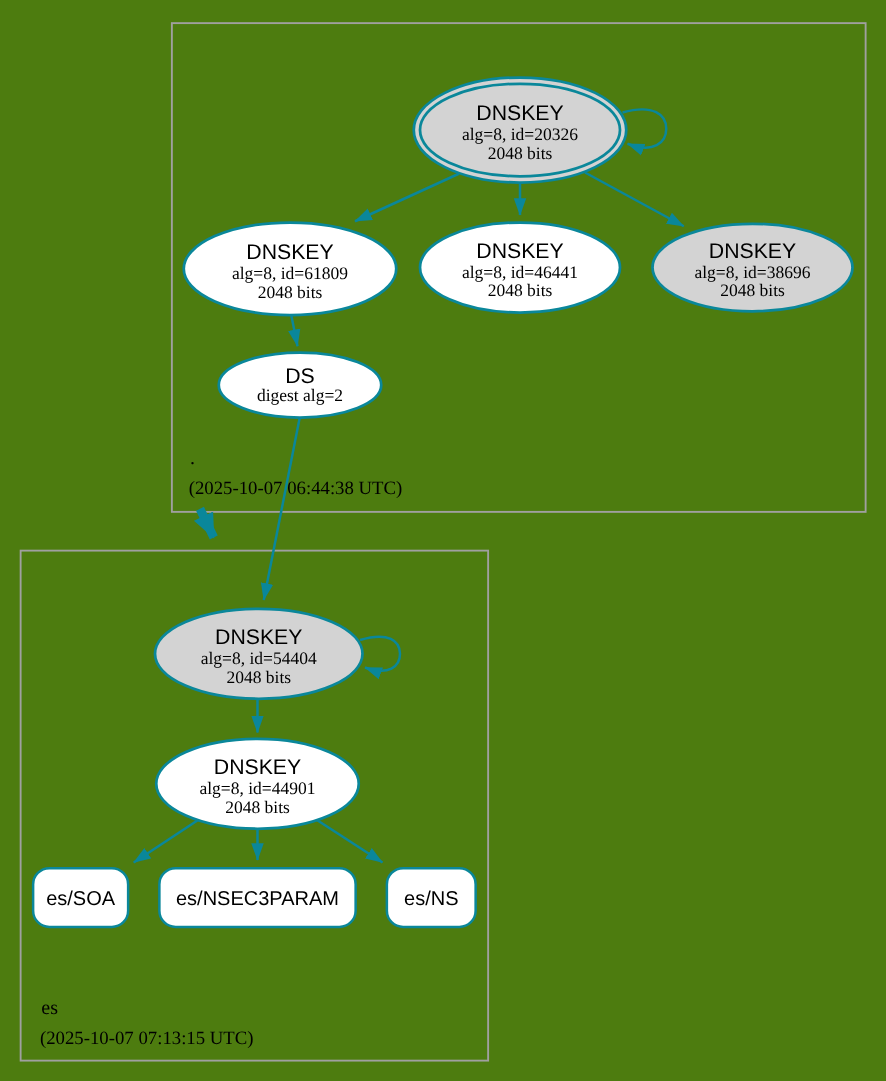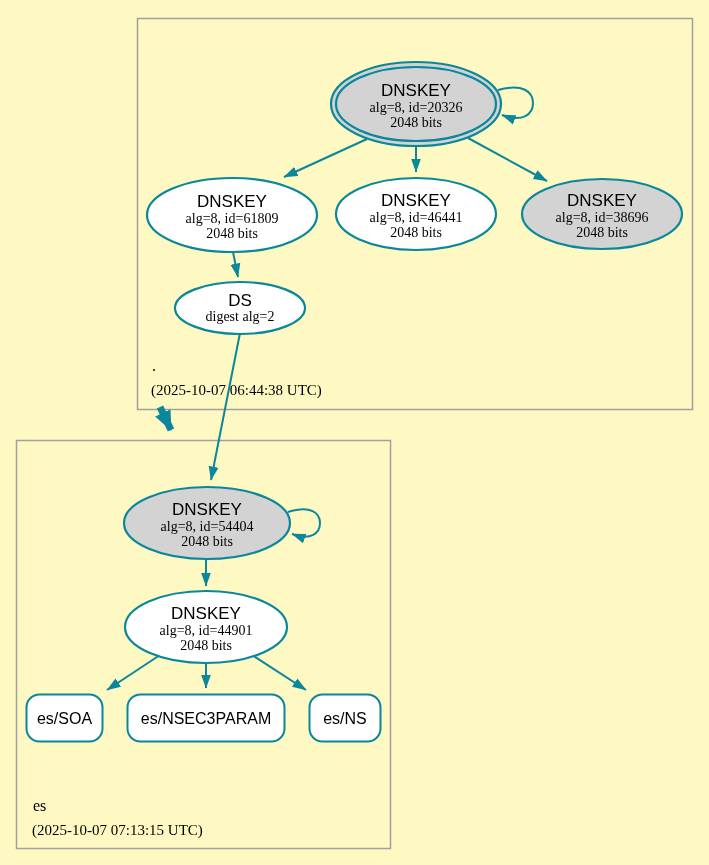--- a/index.html
+++ b/index.html
@@ -1,16 +1,16 @@
 <!DOCTYPE html>
 <html><head>
 <meta charset="utf-8">
 <style>
   html,body{margin:0;padding:0;background:#ffffff;}
-  .stage{position:relative;width:709px;height:865px;background:#fef9c3;font-family:"Liberation Serif",serif;}
+  .stage{position:relative;width:709px;height:865px;background:#4d7c0f;font-family:"Liberation Serif",serif;}
   svg{display:block;}
   .zone-box{fill:none;stroke:#a0a0a0;stroke-width:1.5;}
   .edge{stroke:#0a879a;stroke-width:2;fill:none;}
   .edge-thick{stroke:#0a879a;stroke-width:7;fill:none;}
   .node-ellipse{stroke:#0a879a;stroke-width:2.2;}
   .node-white{fill:#ffffff;}
   .rrset-rect{fill:#ffffff;stroke:#0a879a;stroke-width:2;}
   .node-title{font-family:"Liberation Sans",sans-serif;font-size:17px;fill:#000;text-anchor:middle;}
   .node-detail{font-family:"Liberation Serif",serif;font-size:14px;fill:#000;text-anchor:middle;}
   .rrset-label{font-family:"Liberation Sans",sans-serif;font-size:16px;fill:#000;text-anchor:middle;}

